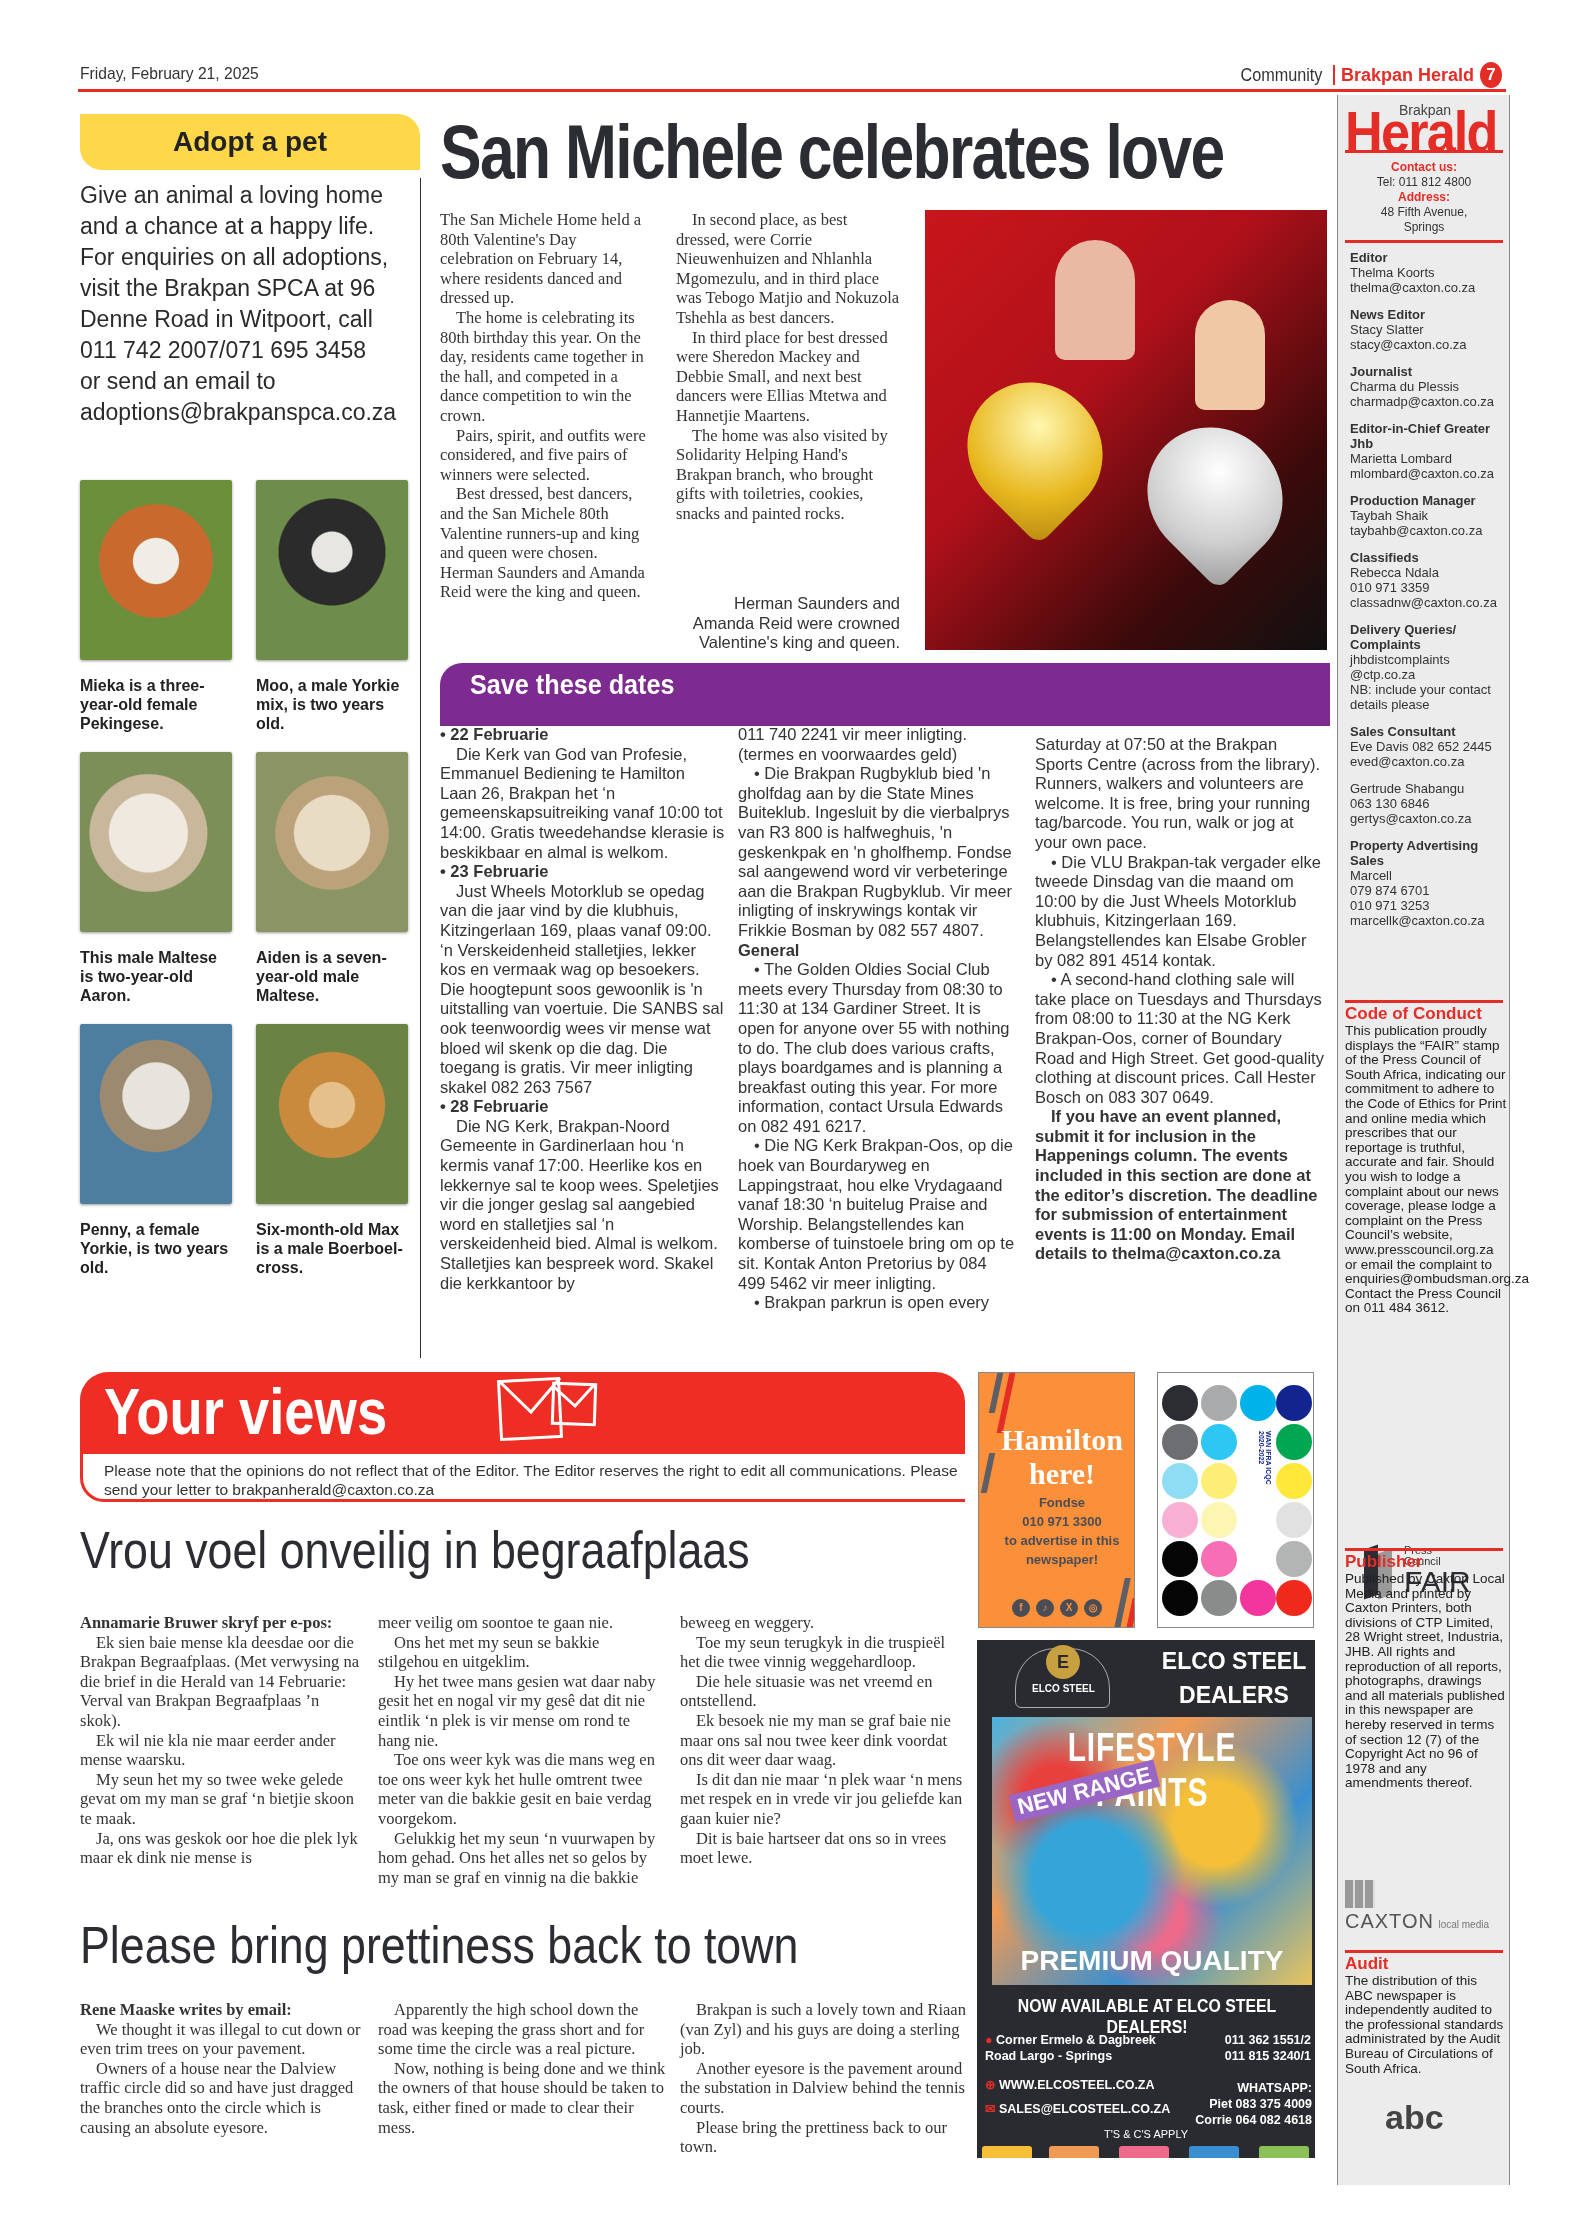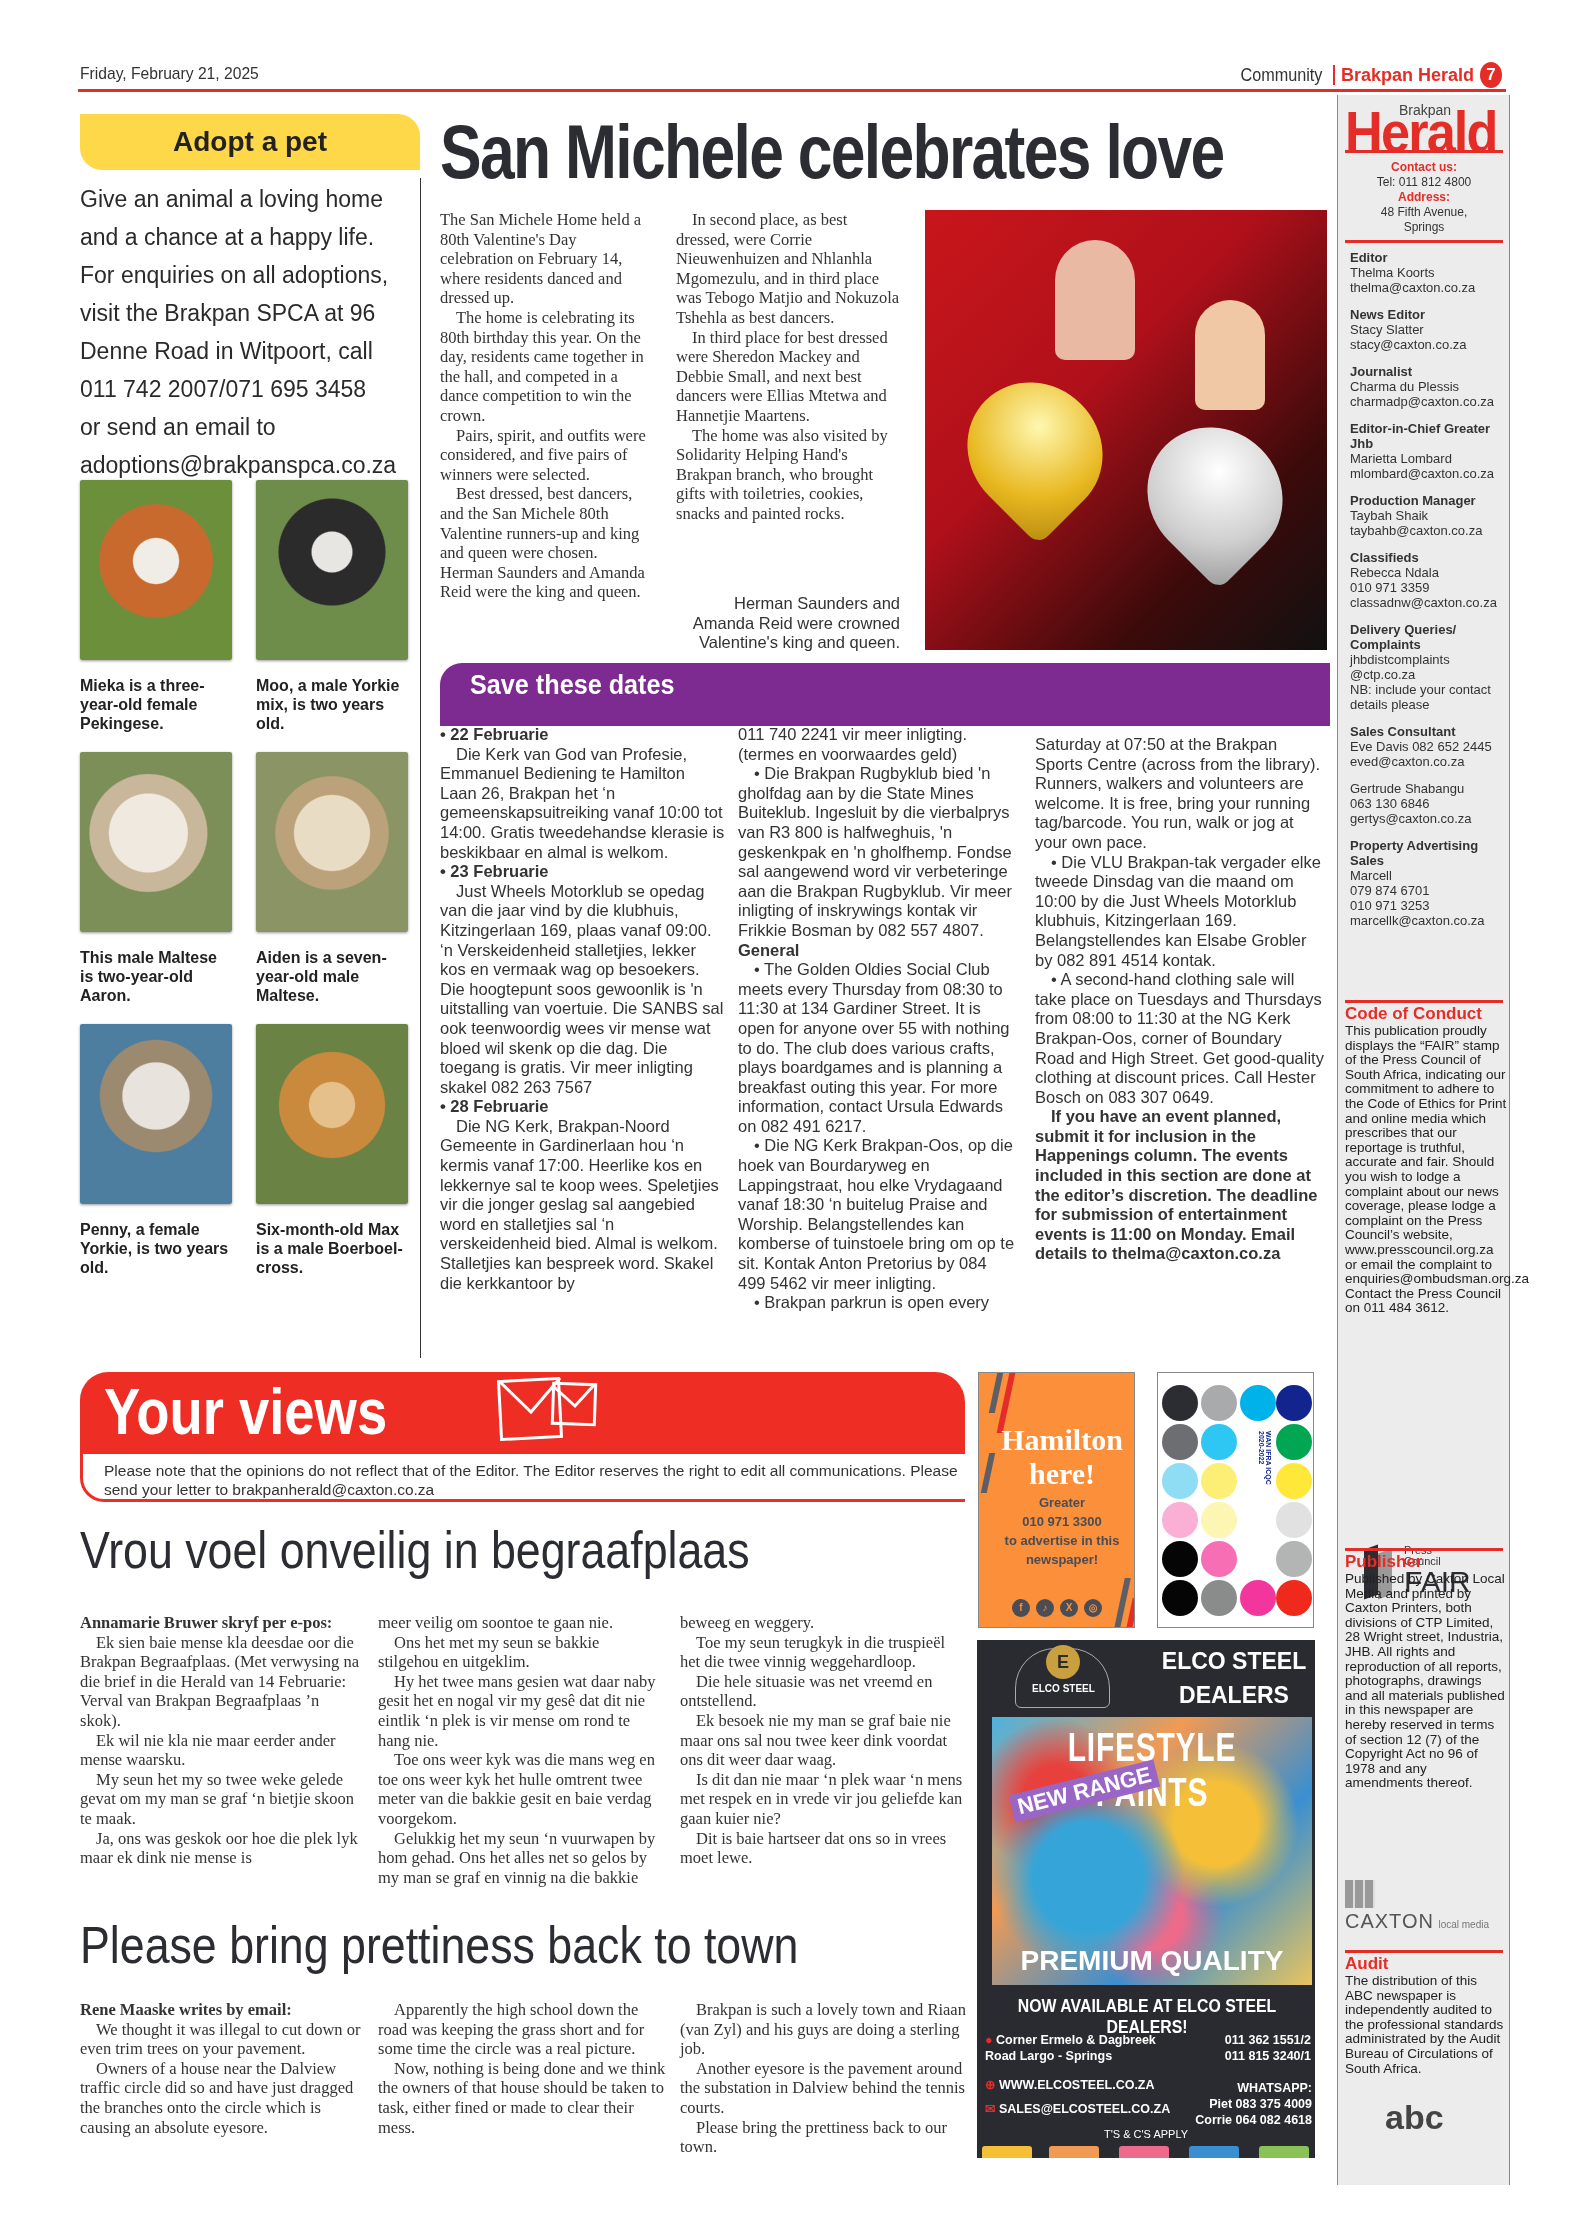--- a/index.html
+++ b/index.html
@@ -11,21 +11,21 @@
   .hdr-right { right: 70px; top: 62px; display: flex; align-items: center; gap: 6px; font-size: 18px; }
   .hdr-section { color: #333; transform: scaleX(0.9); }
   .hdr-sep { width: 2px; height: 20px; background: #e52d27; }
   .hdr-paper { color: #e52d27; font-weight: bold; }
   .hdr-page { background: #e52d27; color: #fff; font-weight: bold; border-radius: 50% 50% 50% 50%; width: 22px; height: 26px; text-align: center; line-height: 26px; font-size: 17px; }
   .hdr-line { left: 78px; top: 89px; width: 1428px; height: 3px; background: #e52d27; }
 
   
   .adopt-banner { left: 80px; top: 114px; width: 340px; height: 56px; background: #ffd84a; border-radius: 0 22px 0 22px; display: flex; align-items: center; justify-content: center; }
   .adopt-banner span { font-size: 28px; font-weight: bold; color: #222; }
-  .adopt-text { left: 80px; top: 180px; width: 310px; font-size: 23px; line-height: 38px; color: #2a2a2a; }
+  .adopt-text { left: 80px; top: 180px; width: 310px; font-size: 23px; line-height: 31px; color: #2a2a2a; }
   .vrule { background: #333; width: 1px; }
   .pet-grid { left: 80px; top: 480px; width: 330px; display: grid; grid-template-columns: 152px 152px; column-gap: 24px; row-gap: 0; }
   .pet-card { display: flex; flex-direction: column; }
   .pet-photo { height: 180px; border-radius: 2px; box-shadow: 0 1px 3px rgba(0,0,0,0.4); }
   .pet-cap { font-size: 16px; font-weight: bold; line-height: 19px; margin: 16px 0 14px; color: #222; height: 62px; }
 
   
   .main-title { left: 440px; top: 108px; font-size: 76px; font-weight: bold; color: #2b2d33; letter-spacing: -2px; transform: scaleX(0.82); transform-origin: left; white-space: nowrap; }
   .article-col { font-family: "Liberation Serif", serif; font-size: 16.5px; line-height: 19.6px; color: #333; }
   .article-col p { text-indent: 16px; }
@@ -243,21 +243,21 @@
 </div>
 
 <div class="abs ad-orange">
   <div class="stripe" style="left:14px; top:0; height:40px;"></div>
   <div class="stripe r" style="left:24px; top:0; height:60px;"></div>
   <div class="stripe" style="left:6px; top:80px; height:40px;"></div>
   <div class="stripe" style="left:140px; top:205px; height:55px;"></div>
   <div class="stripe r" style="left:150px; top:225px; height:35px;"></div>
   <div class="big">Hamilton here!</div>
   <div class="small">
-    <div>Greater</div>
+    <div>Fondse</div>
     <div>010 971 3300</div>
     <div>to advertise in this newspaper!</div>
   </div>
   <div class="socials">
     <span class="soc">f</span>
     <span class="soc">♪</span>
     <span class="soc">X</span>
     <span class="soc">◎</span>
   </div>
 </div>

